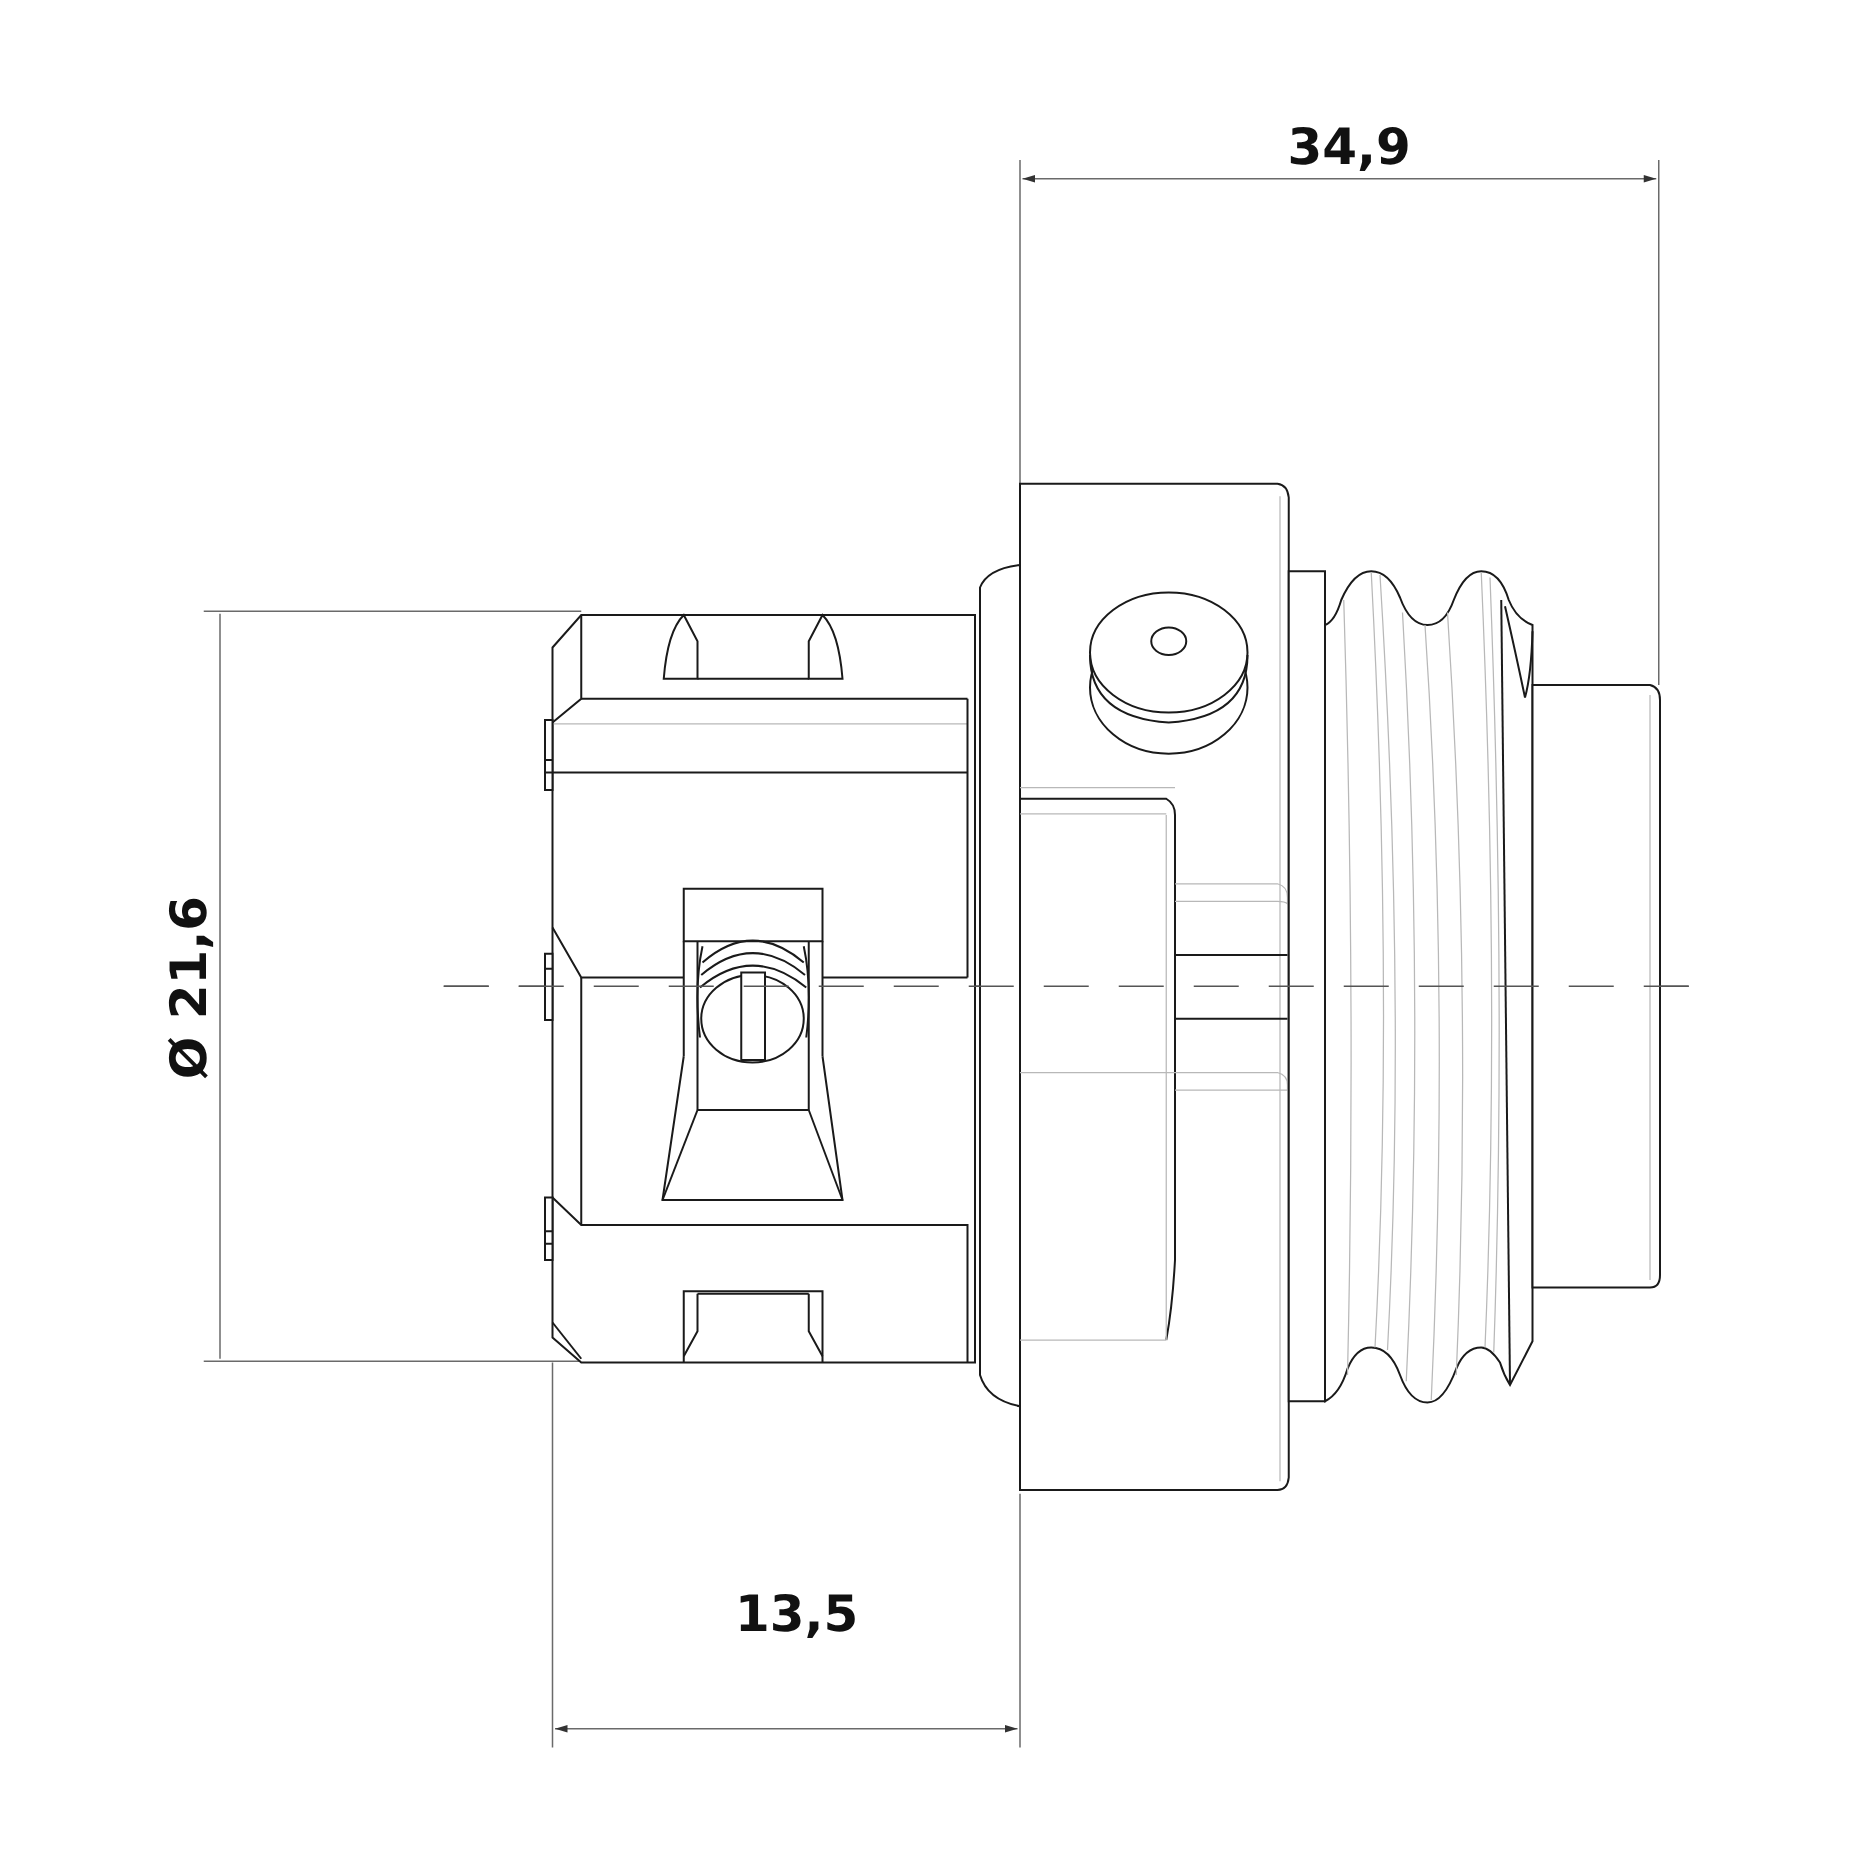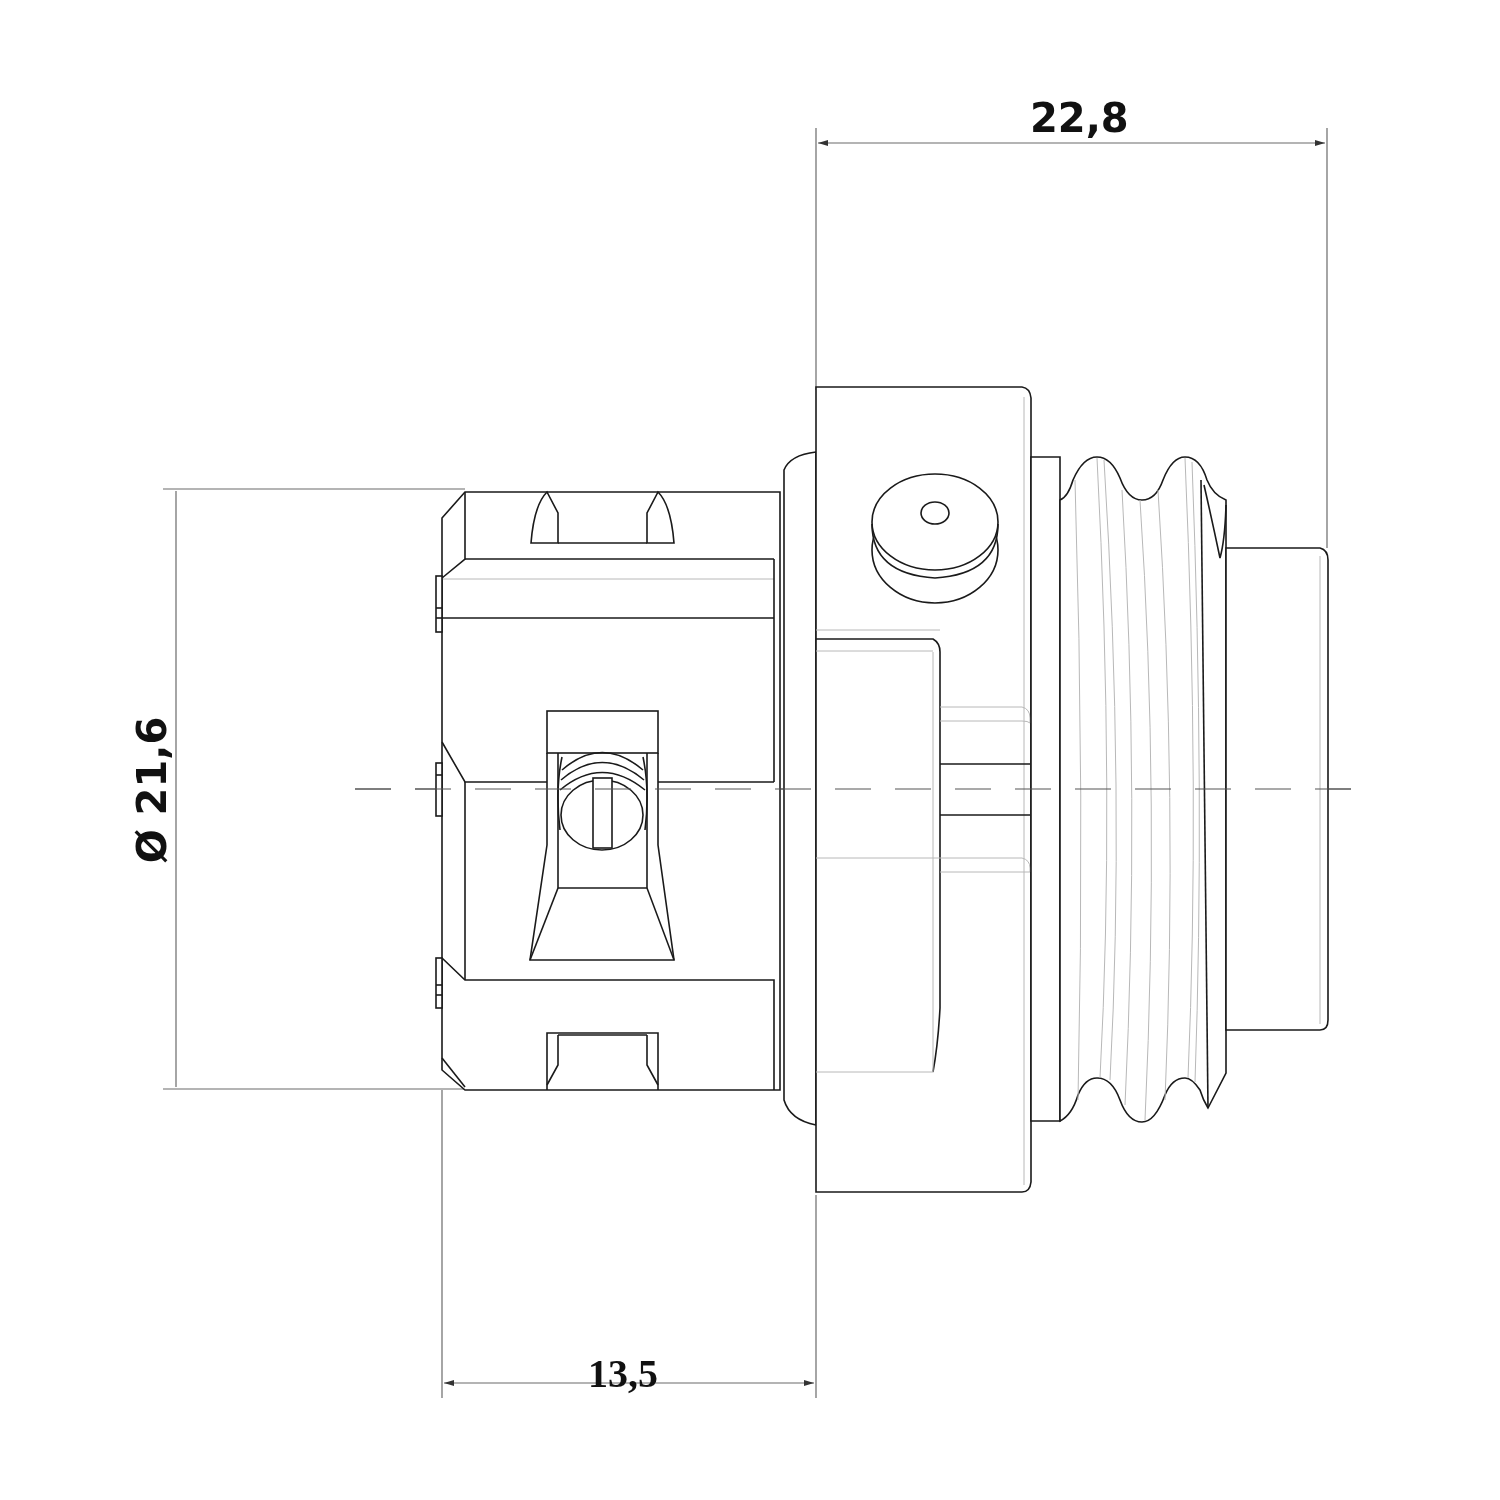--- a/index.html
+++ b/index.html
@@ -9,21 +9,21 @@
     position: absolute;
     font-family: "DejaVu Sans", sans-serif;
     font-weight: bold;
     font-size: 40px;
     color: #111111;
     line-height: 1;
     white-space: nowrap;
   }
   #dim-top { left: 1030px; top: 98px; }
   #dim-bottom { left: 588px; top: 638px; top: 1638px; }
-  #dim-bottom { top: 1354px; font-family: Liberation Serif, serif; }
+  #dim-bottom { top: 1272px; }
   #dim-left { left: 132px; top: 790px; transform: translate(-50%, -50%) rotate(-90deg); transform-origin: center; left: 152px; }
   .ol { stroke: #1a1a1a; stroke-width: 1.6; fill: none; }
   .ol-f { stroke: #1a1a1a; stroke-width: 1.6; fill: #ffffff; }
   .thin { stroke: #b8b8b8; stroke-width: 1; fill: none; }
   .dimline { stroke: #6a6a6a; stroke-width: 1.2; fill: none; }
   .center { stroke: #555555; stroke-width: 1.2; stroke-dasharray: 36 24; fill: none; }
 </style>
 </head>
 <body>
 
@@ -161,15 +161,15 @@
   </g>
 
   <g>
     <path class="ol-f" d="M1226 548 L1320 548 Q1328 550 1328 560 L1328 1020 Q1328 1030 1320 1030 L1226 1030 Z"></path>
     <line class="thin" x1="1320" y1="556" x2="1320" y2="1024"></line>
   </g>
 
   <line class="center" x1="355" y1="789" x2="1370" y2="789"></line>
 </svg>
 
-<div id="dim-top" class="dim-text">22,8</div>
+<div id="dim-top" class="dim-text">34,9</div>
 <div id="dim-bottom" class="dim-text">13,5</div>
 <div id="dim-left" class="dim-text">Ø 21,6</div>
 
 </body></html>

